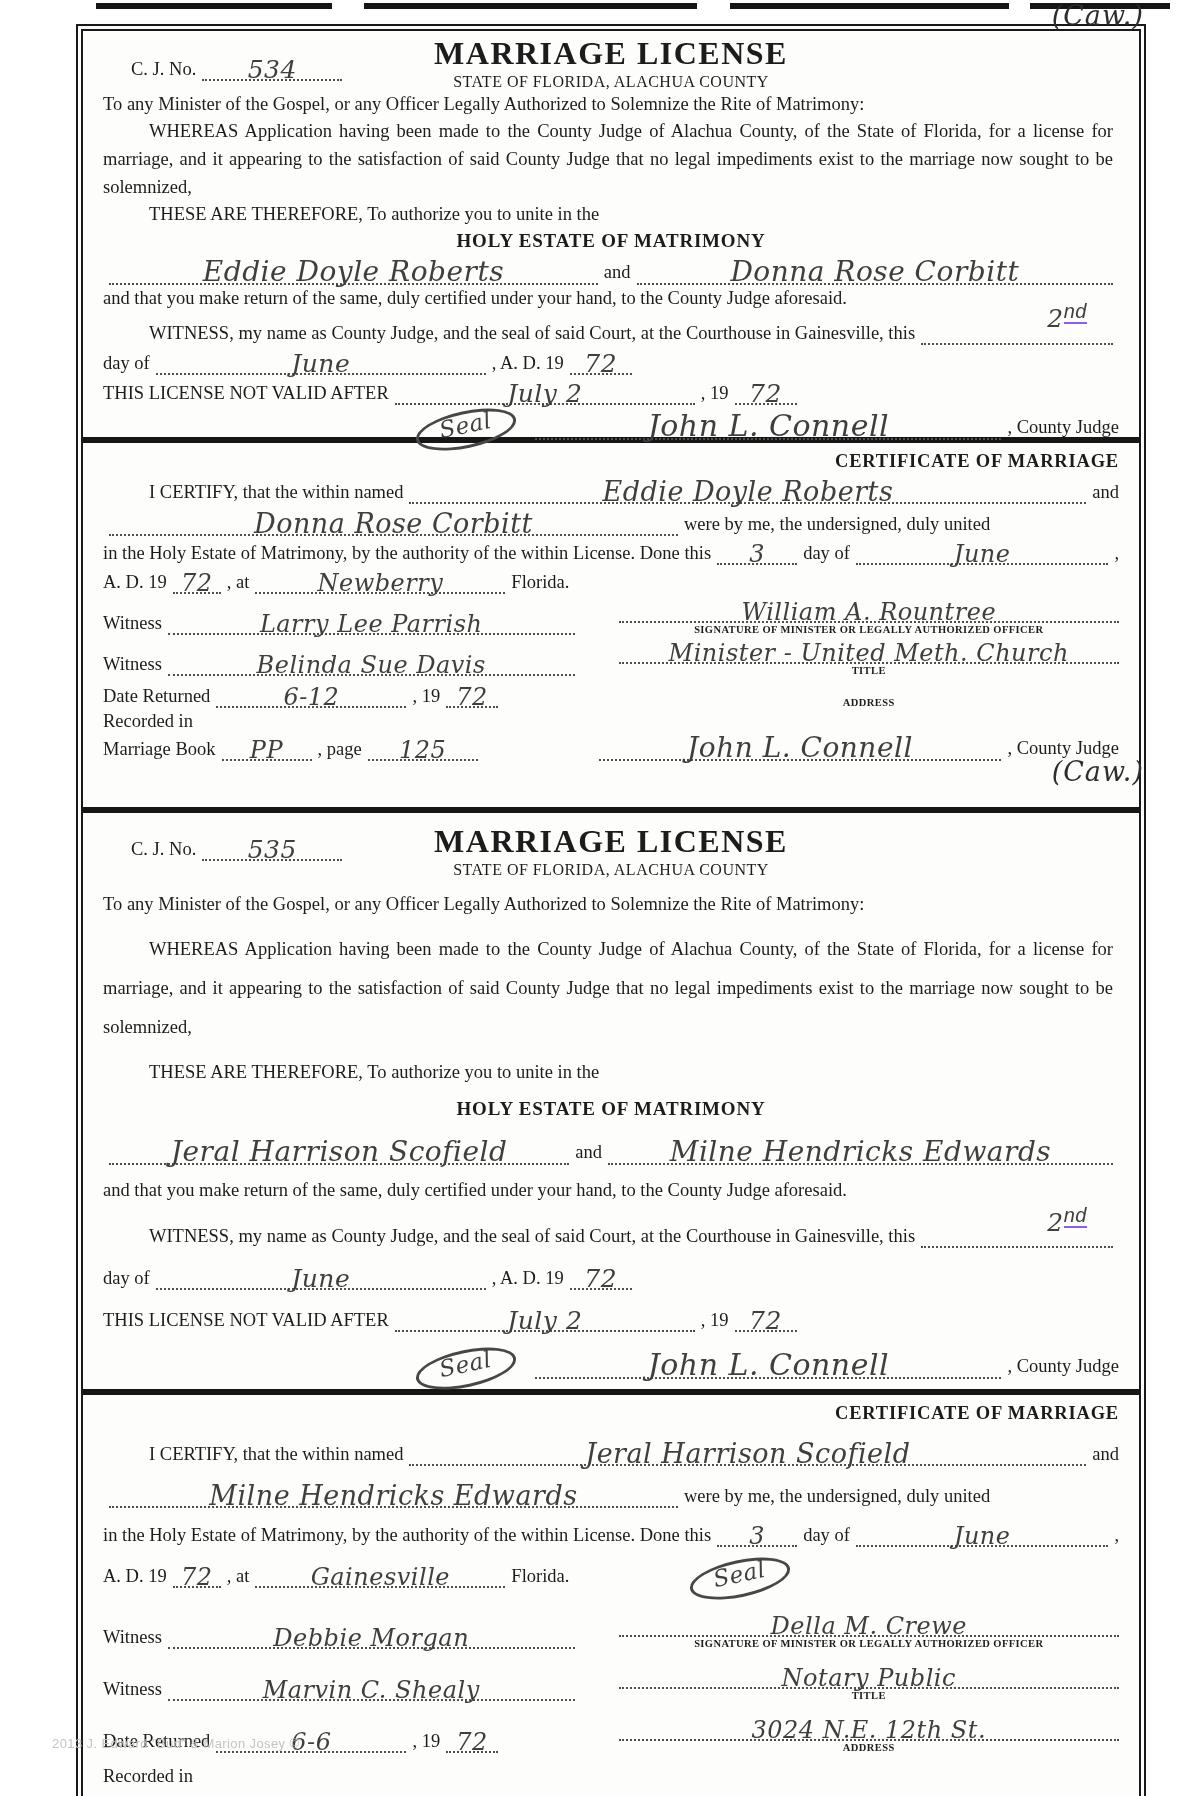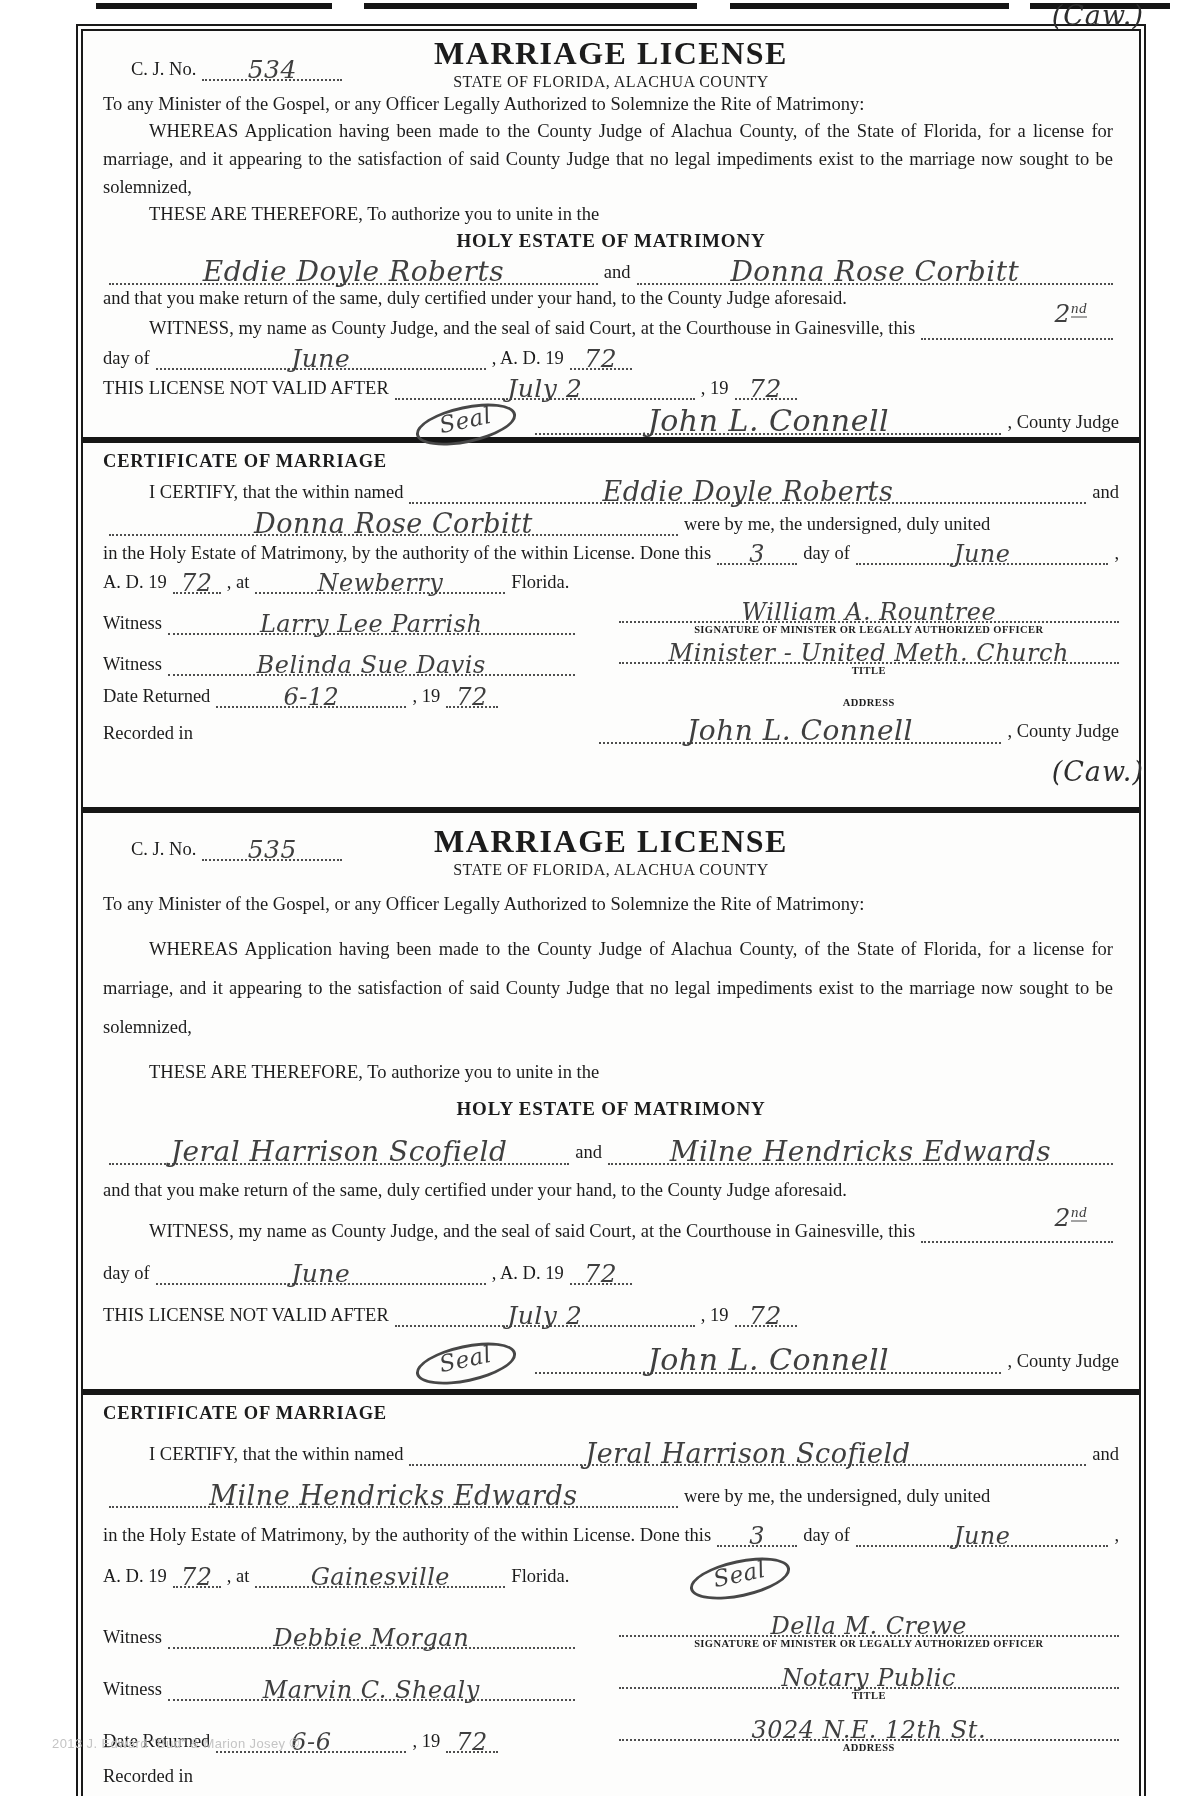--- a/index.html
+++ b/index.html
@@ -32,21 +32,21 @@
   .lic-head h1 { font-size:32px; margin:0; font-weight:700; letter-spacing:1.5px; }
   .lic-head .subtitle { font-size:16px; margin-top:1px; letter-spacing:0.5px; }
   .cj { position:absolute; left:28px; top:21px; display:flex; align-items:baseline; font-size:18.5px; }
 
   .whereas { line-height:1.5; text-align:justify; padding-right:6px; }
   .roomy .whereas { line-height:2.1; }
   .ind { text-indent:46px; }
   .lead { margin-left:46px; }
   .holy { text-align:center; font-size:19px; font-weight:700; letter-spacing:0.8px; margin:5px 0 0; }
   .roomy .holy { margin-top:15px; }
-  .cert-title { text-align:left; font-size:18.5px; font-weight:700; letter-spacing:0.8px; margin:8px 0 0; }
+  .cert-title { text-align:right; font-size:18.5px; font-weight:700; letter-spacing:0.8px; margin:8px 0 0; }
 
   .row { display:flex; align-items:baseline; white-space:nowrap; }
   .fill {
     display:inline-block; border-bottom:2px dotted #4e4e4e;
     text-align:center; line-height:1; margin:0 6px; min-width:36px;
   }
   .fill .hw { display:inline-block; transform:translateY(3px); }
   .grow { flex:1 1 auto; }
   .blk { display:block; margin:0; }
 
@@ -56,22 +56,22 @@
   }
   .hw.name { font-size:28px; }
   .hw.big  { font-size:30px; }
   .cert .hw { font-size:24px; }
   .cert .hw.name { font-size:27px; }
   .cert .hw.big { font-size:28px; }
 
   .raise { position:relative; top:-14px; }
   .ralign { text-align:right; padding-right:26px; }
   .usup {
-    font-size:15px; vertical-align:super; border-bottom:2px solid #a3a3a3;
-    font-style:italic; font-family:Liberation Serif, serif;
+    font-size:20px; vertical-align:super; border-bottom:2px solid #8b5cf6;
+    font-style:italic; font-family:Liberation Sans, sans-serif;
   }
   .seal {
     display:inline-block; border:3px solid #474747; border-radius:50%;
     padding:0 22px 7px; transform:rotate(-12deg); margin:0 12px;
   }
   .seal .hw { font-size:23px; }
   .seal-mid { margin-left:120px; }
 
   .cols { display:flex; align-items:flex-end;gap:12px; }
   .col-l { flex:0 0 47%; }
@@ -204,20 +204,26 @@
         <span>, 19</span>
         <span class="fill" style="width:52px"><span class="hw">72</span></span>
       </div>
       <div class="col-r">
         <div class="caption">ADDRESS</div>
       </div>
     </div>
     <div class="cols">
       <div class="col-l">
         <div>Recorded in</div>
+        <div class="row">
+          <span>Marriage Book</span>
+          <span class="fill" style="width:90px"><span class="hw">PP</span></span>
+          <span>, page</span>
+          <span class="fill" style="width:110px"><span class="hw">125</span></span>
+        </div>
       </div>
       <div class="col-r row">
         <span class="fill grow"><span class="hw big">John L. Connell</span></span>
         <span>, County Judge</span>
       </div>
     </div>
   </section>
 
   <div class="divider"></div>
 

